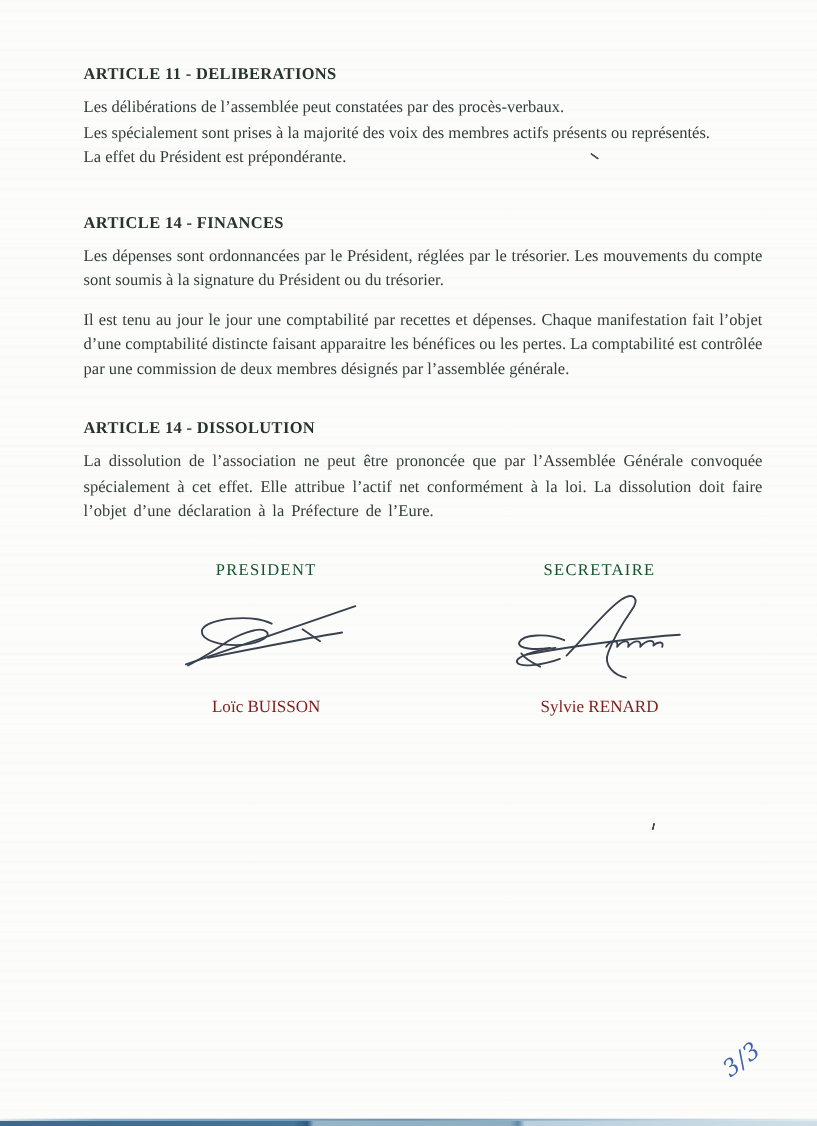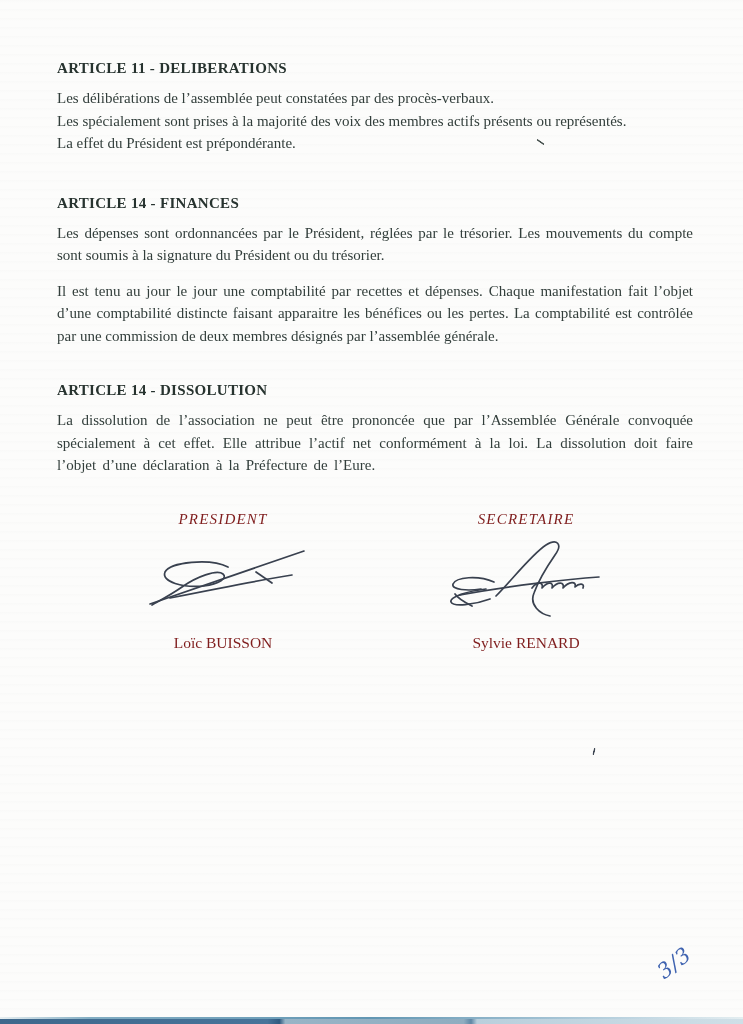--- a/index.html
+++ b/index.html
@@ -14,21 +14,21 @@
   body::before {
     content: "";
     position: absolute; inset: 0;
     background: repeating-linear-gradient(
       to bottom,
       rgba(120,130,130,0.025) 0px, rgba(0,0,0,0) 3px, rgba(0,0,0,0) 9px);
     pointer-events: none;
   }
   .page {
     position: absolute; inset: 0;
-    padding: 57px 50px 0 57px;
+    padding: 57px 50px 0 76px;
     box-sizing: border-box;
   }
   h2.article-heading {
     font-size: 15px;
     font-weight: bold;
     color: #27332f;
     letter-spacing: 0.3px;
     margin: 0 0 8px 0;
     line-height: 22.4px;
   }
@@ -44,24 +44,23 @@
   .sec-a14 { margin-top: 32px; }
   .sec-a14 p.body-para { word-spacing: 2.5px; }
   .closing { margin-top: 34px; }
   .closing p { font-size: 15px; line-height: 22.4px; margin: 0; }
   .closing p + p { margin-top: 10px; }
   .cols { display: flex; }
   .col-left  { width: 240px; margin-left: 46px; text-align: center; }
   .col-right { width: 250px; margin-left: 58px; text-align: center; }
   .titles-row { margin-top: 34px; }
   .title-italic {
-    font-style: italic;
     font-size: 15px;
     letter-spacing: 1.2px;
-    color: #7f1d1d;
+    color: #14532d;
   }
   .sigs-row { margin-top: 10px; }
   .sig-svg { display: block; margin: 0 auto; }
   .names-row { margin-top: 16px; }
   .signer-name { font-size: 15.5px; color: #7f1d1d; }
   .pen-mark-1 {
     position: absolute; left: 536px; top: 141px;
     width: 9px; height: 0;
     border-top: 2px solid #46514e;
     border-radius: 2px;

